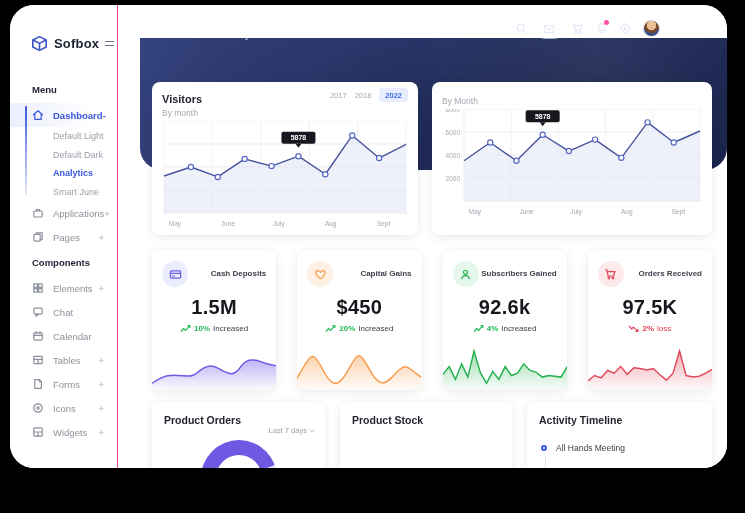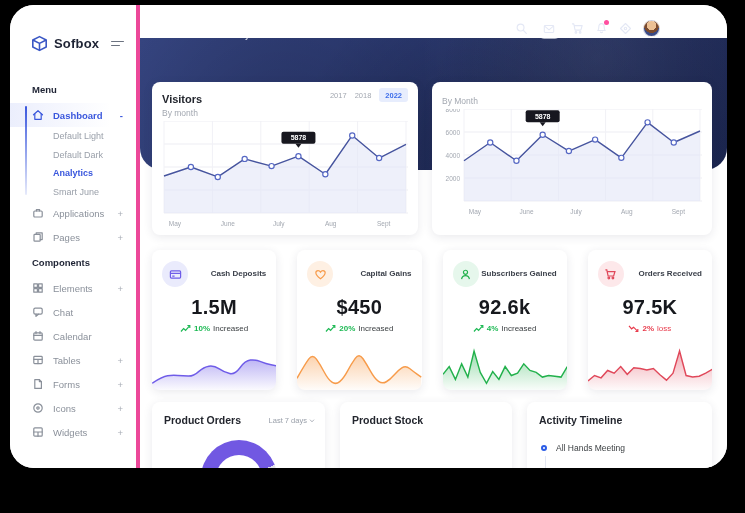--- a/index.html
+++ b/index.html
@@ -1,22 +1,22 @@
 <!DOCTYPE html>
 <html><head>
 <meta charset="utf-8">
 <style>
   html,body{margin:0;padding:0;width:745px;height:513px;overflow:hidden;background:#000;
     font-family:"Liberation Sans",sans-serif;}
   *{box-sizing:border-box}
   .window{position:absolute;left:10px;top:5px;width:717px;height:463px;background:#fff;
     border-radius:24px;overflow:hidden;box-shadow:0 8px 28px rgba(0,0,0,.45)}
   
-  .sidebar{position:absolute;left:0;top:0;bottom:0;width:130px;background:#fff;
-    border-right:4px solid #ec4899;z-index:5}
+  .sidebar{position:absolute;left:0;top:0;bottom:0;width:108px;background:#fff;
+    border-right:1px solid #ec4899;z-index:5}
   .logo-row{display:flex;align-items:center;gap:6px;padding:30px 12px 0 21px}
   .logo-ic{width:17px;height:17px;flex:none}
   .logo-text{font-size:13px;font-weight:bold;color:#1e2334;letter-spacing:.2px}
   .hamb{margin-left:auto;width:13px;cursor:pointer}
   .hamb i{display:block;height:1.6px;background:#6b7280;border-radius:1px;margin:2.6px 0}
   .hamb i:last-child{width:9px}
   .menu{margin-top:24px}
   .section-label{padding:8px 0 8px 22px;font-size:9.5px;font-weight:bold;color:#1e2334}
   .item{display:flex;align-items:center;height:24px;padding:0 13px 0 22px;font-size:9.5px;
     color:#8a909a;position:relative;cursor:pointer}
@@ -82,21 +82,21 @@
   .c2 .stat-icon{background:#fef0e3}.c2 .pct{color:#1db954}
   .c3 .stat-icon{background:#e6f7ec}.c3 .pct{color:#1db954}
   .c4 .stat-icon{background:#fde8ea}.c4 .pct{color:#e8394a}
   .c4 .chg-word{color:#e8394a}
   .spark{position:absolute;left:0;right:0;bottom:0;height:46px}
   .spark svg{display:block;width:100%;height:46px}
   .row3{display:flex;gap:15px;margin-top:12px}
   .bottom-card{height:95px;position:relative;padding:12px 12px 0;overflow:hidden}
   .bc-orders{width:173px}.bc-stock{width:172px}.bc-activity{width:185px}
   .bc-title{font-size:10.5px;font-weight:bold;color:#23262e}
-  .filter{position:absolute;right:10px;top:14px;font-size:7.5px;color:#9aa0aa;cursor:pointer}
+  .filter{position:absolute;right:10px;top:24px;font-size:7.5px;color:#9aa0aa;cursor:pointer}
   .donut{position:absolute;left:50%;transform:translateX(-50%);top:38px;width:76px;height:76px;
     border-radius:50%;background:conic-gradient(from -80deg,#7158e2 0 150deg,#e4e4ec 150deg 360deg)}
   .donut::after{content:"";position:absolute;inset:15px;background:#fff;border-radius:50%}
   .timeline-item{display:flex;align-items:center;gap:9px;margin-top:17px;padding-left:2px}
   .bullet{width:6px;height:6px;border:2px solid #2b5ce6;border-radius:50%;background:#fff;
     position:relative;flex:none}
   .bullet::after{content:"";position:absolute;left:2px;top:9px;width:1px;height:20px;background:#e3e6f0}
   .tl-label{font-size:8.5px;color:#3c4043}
 </style>
 </head>

